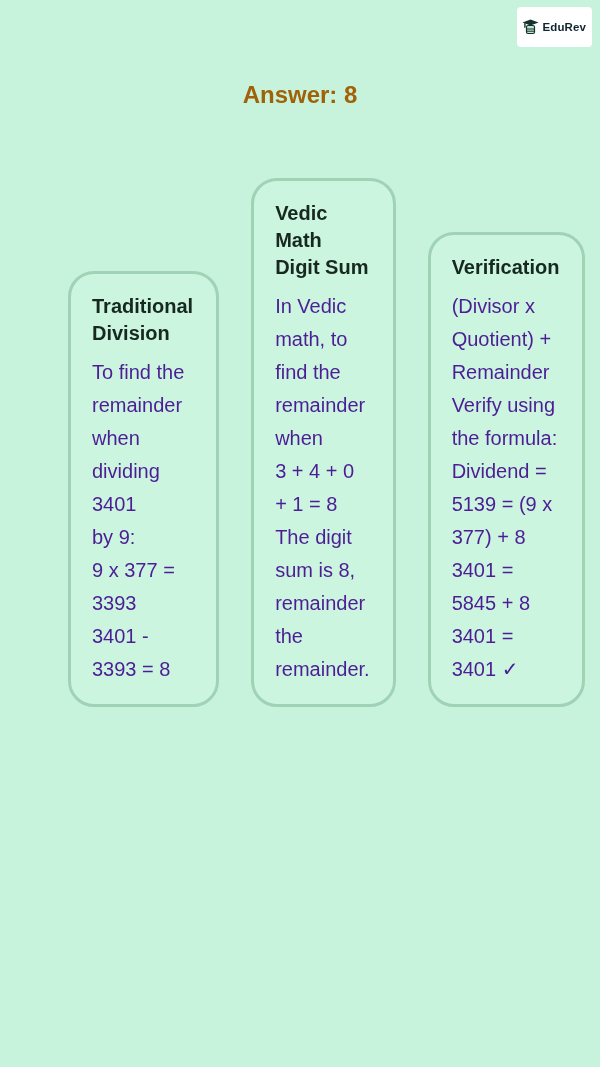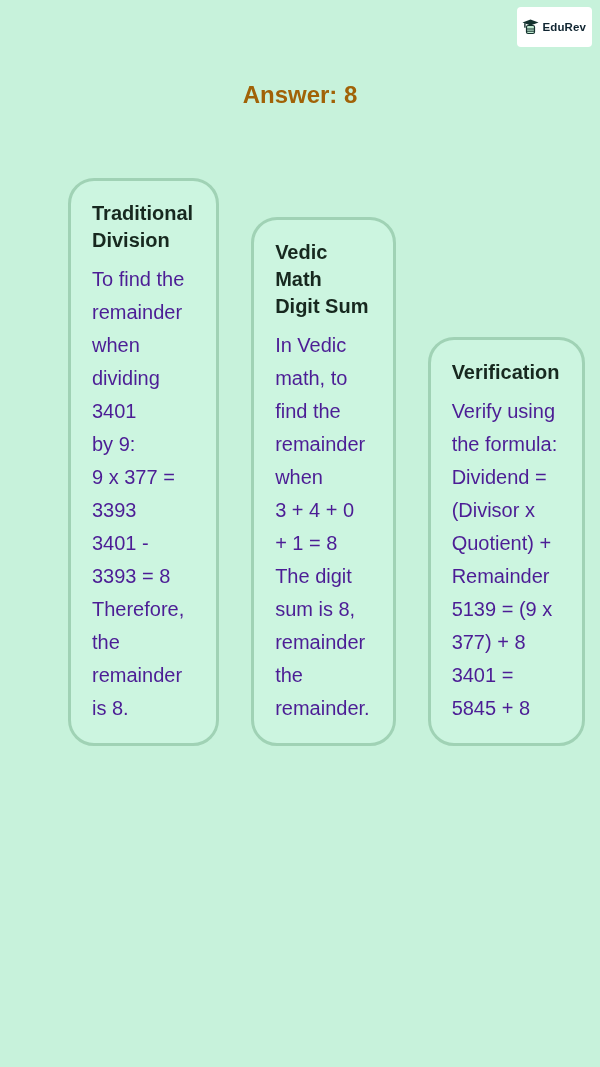--- a/index.html
+++ b/index.html
@@ -92,38 +92,38 @@
   <h1 class="page-title">Answer: 8</h1>
 
   <div class="cards">
     <section class="card">
       <h2 class="card-title">Traditional Division</h2>
       <div class="card-body">
           <div class="line">To find the remainder when dividing 3401</div>
           <div class="line">by 9:</div>
           <div class="line">9 x 377 = 3393</div>
           <div class="line">3401 - 3393 = 8</div>
-          <div class="line">Therefore, the remainder is 8.</div>
         </div>
     </section>
 
     <section class="card">
       <h2 class="card-title">Vedic Math Digit Sum</h2>
       <div class="card-body">
           <div class="line">In Vedic math, to find the remainder when</div>
           <div class="line">3 + 4 + 0 + 1 = 8</div>
           <div class="line">The digit sum is 8, remainder the</div>
           <div class="line">remainder.</div>
         </div>
     </section>
 
     <section class="card">
       <h2 class="card-title">Verification</h2>
       <div class="card-body">
+          <div class="line">(Divisor x Quotient) + Remainder</div>
           <div class="line">Verify using the formula: Dividend =</div>
-          <div class="line">(Divisor x Quotient) + Remainder</div>
           <div class="line">5139 = (9 x 377) + 8</div>
           <div class="line">3401 = 5845 + 8</div>
+          <div class="line">3401 = 3401 ✓</div>
         </div>
     </section>
   </div>
 
 </div>
 
 </body></html>

